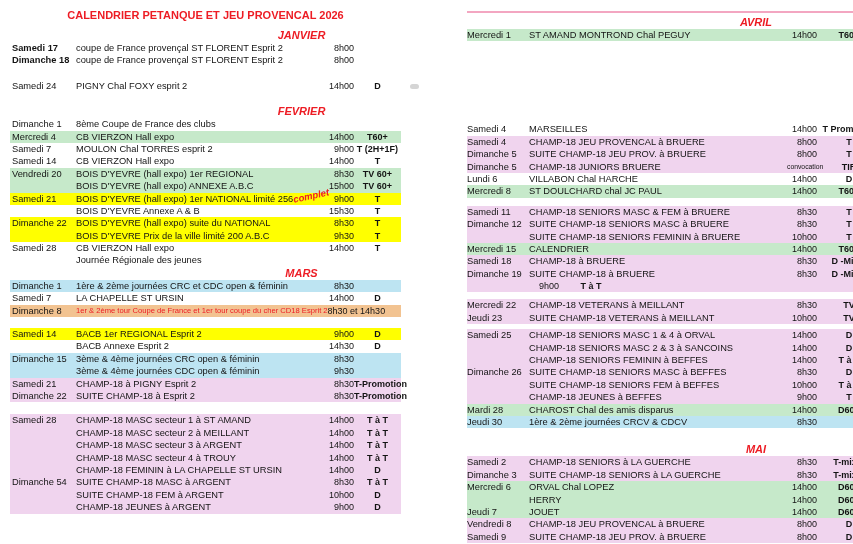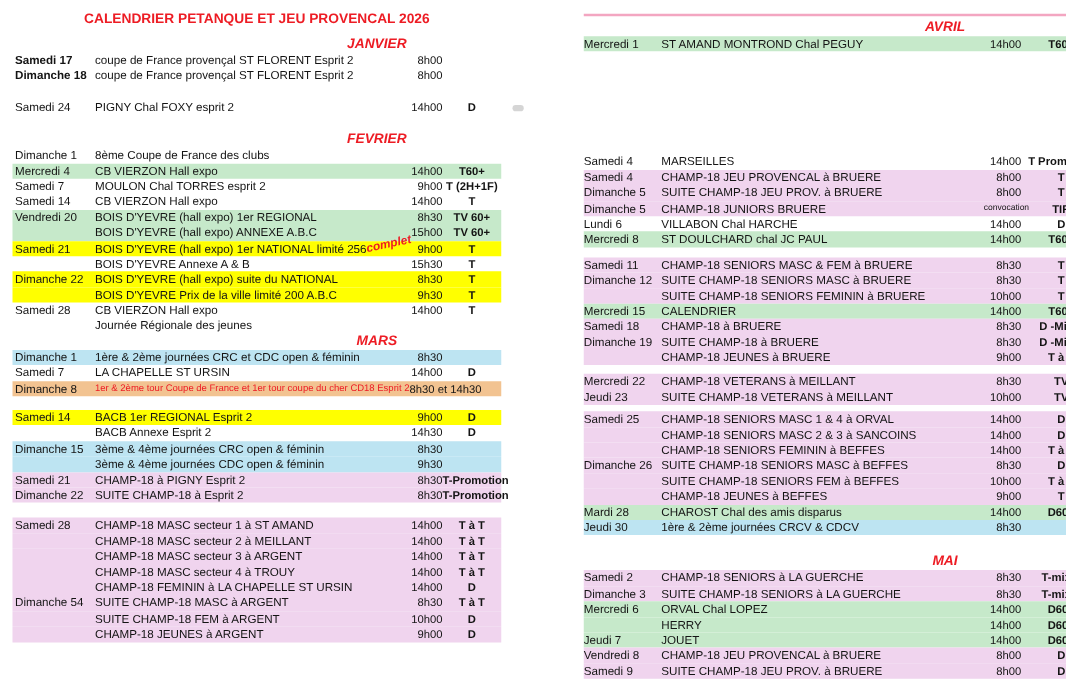--- a/index.html
+++ b/index.html
@@ -344,21 +344,20 @@
         <span class="c-cat">D -Mixte</span>
       </div>
       <div class="row bg-pink">
         <span class="c-date">Dimanche 19</span>
         <span class="c-event">SUITE CHAMP-18 à BRUERE</span>
         <span class="c-time">8h30</span>
         <span class="c-cat">D -Mixte</span>
       </div>
       <div class="row bg-pink">
         <span class="c-date"></span>
-        <span class="c-event">CHAMP-18 JEUNES à BRUERE</span>
         <span class="c-time">9h00</span>
         <span class="c-cat">T à T</span>
       </div>
       <div style="height: 7px;"></div>
       <div class="row bg-pink">
         <span class="c-date">Mercredi 22</span>
         <span class="c-event">CHAMP-18 VETERANS à MEILLANT</span>
         <span class="c-time">8h30</span>
         <span class="c-cat">TV</span>
       </div>

